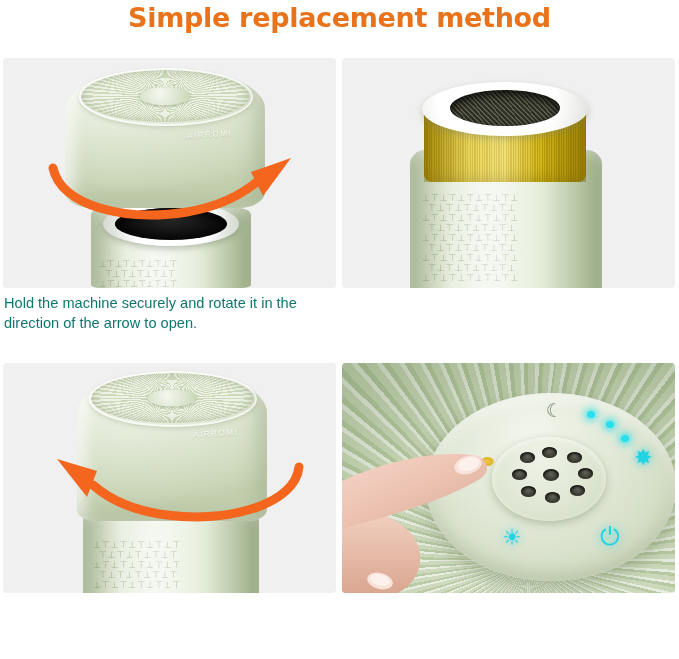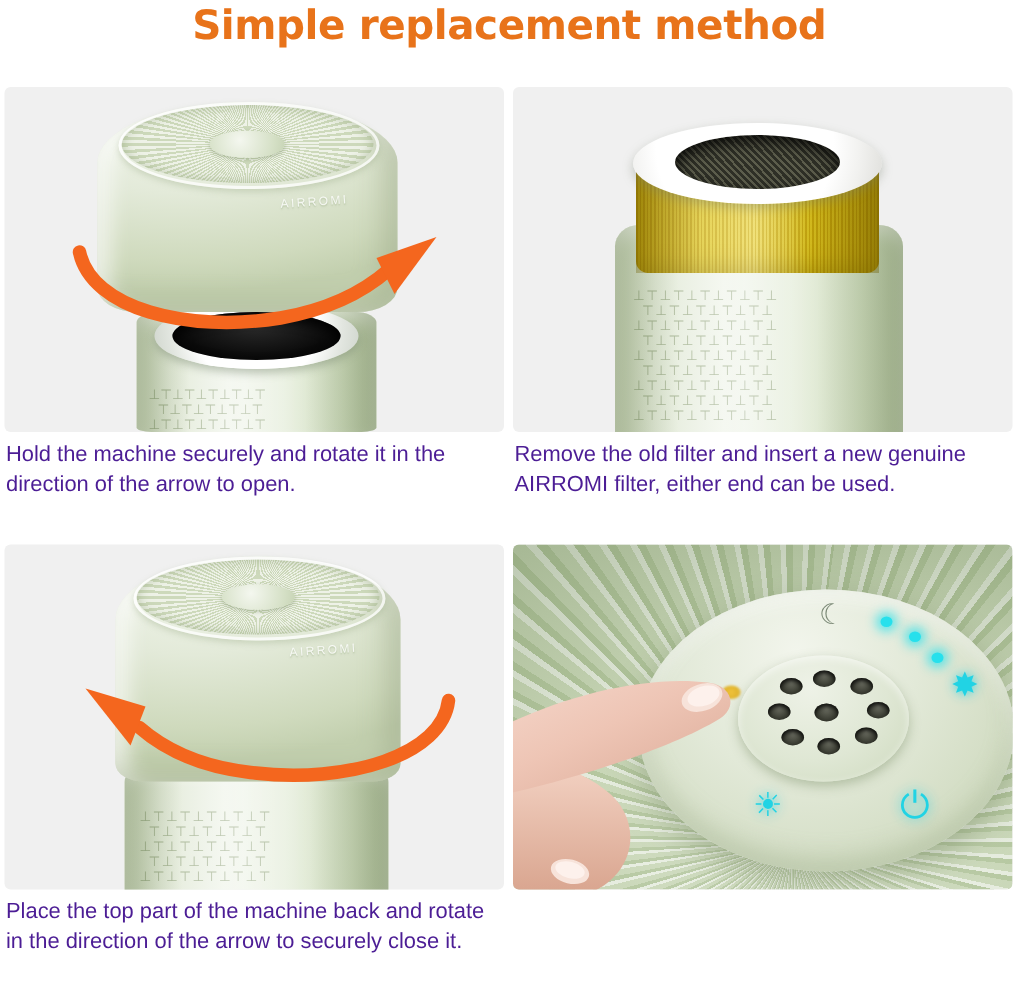--- a/index.html
+++ b/index.html
@@ -37,21 +37,21 @@
     position:relative;
     width:333px;height:230px;
     background:#f0f0f0;
     border-radius:4px;
     overflow:hidden;
   }
   .caption{
     margin-top:6px;
     font-size:14.6px;
     line-height:19.5px;
-    color:#4c1d95;
+    color:#0f766e;
     font-family:"Liberation Sans", sans-serif;
     padding-left:1px;
   }
 
   
   .scene{position:absolute;inset:0;}
 
   
   .top-unit{
     position:absolute;
@@ -296,21 +296,20 @@
 
           <div class="filter-body" style="left:82px;top:46px;width:162px;height:78px;">
             <div class="filter-shade"></div>
           </div>
 
           <div class="filter-top-ring" style="left:80px;top:24px;width:166px;height:54px;"></div>
           <div class="filter-hole" style="left:108px;top:32px;width:110px;height:36px;"></div>
 
         </div>
       </div>
-      <div class="caption">Remove the old filter and insert a new genuine AIRROMI filter, either end can be used.</div>
     </div>
 
     <div class="cell cell-2">
       <div class="photo">
         <div class="scene">
 
           <div class="base" style="left:80px;top:148px;width:176px;height:86px;border-radius:16px 16px 6px 6px / 12% 12% 3% 3%;">
             <div class="ypat">
               <span style="left:10px;top:30px;letter-spacing:1px;">⊥⊤⊥⊤⊥⊤⊥⊤⊥⊤</span>
               <span style="left:16px;top:40px;letter-spacing:1px;">⊤⊥⊤⊥⊤⊥⊤⊥⊤</span>
@@ -329,21 +328,20 @@
 
           <div class="arrow-wrap" style="left:38px;top:90px;width:270px;height:64px;">
             <svg width="270" height="64" viewBox="0 0 270 64">
               <path d="M258,14 C254,50 192,70 126,62 C92,58 68,46 52,32" fill="none" stroke="#f4661e" stroke-width="9" stroke-linecap="round"></path>
               <path d="M16,6 L46,44 L56,18 Z" fill="#f4661e"></path>
             </svg>
           </div>
 
         </div>
       </div>
-      <div class="caption">Place the top part of the machine back and rotate in the direction of the arrow to securely close it.</div>
     </div>
 
     <div class="cell cell-3">
       <div class="photo">
         <div class="scene">
 
           <div class="spiral"></div>
           <div class="spiral-dark"></div>
 
           <div class="cap-disc" style="left:84px;top:30px;width:250px;height:188px;"></div>

